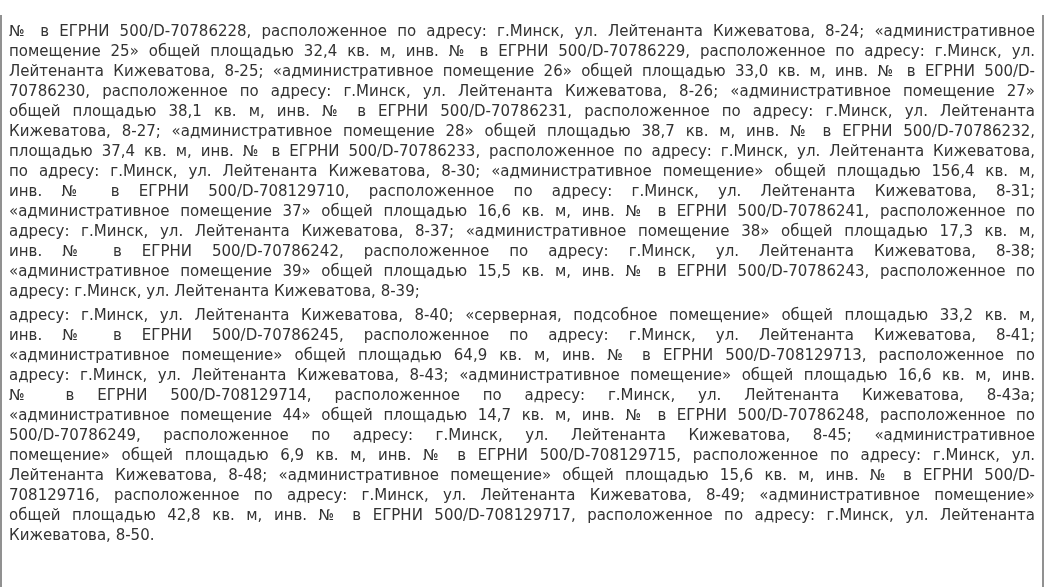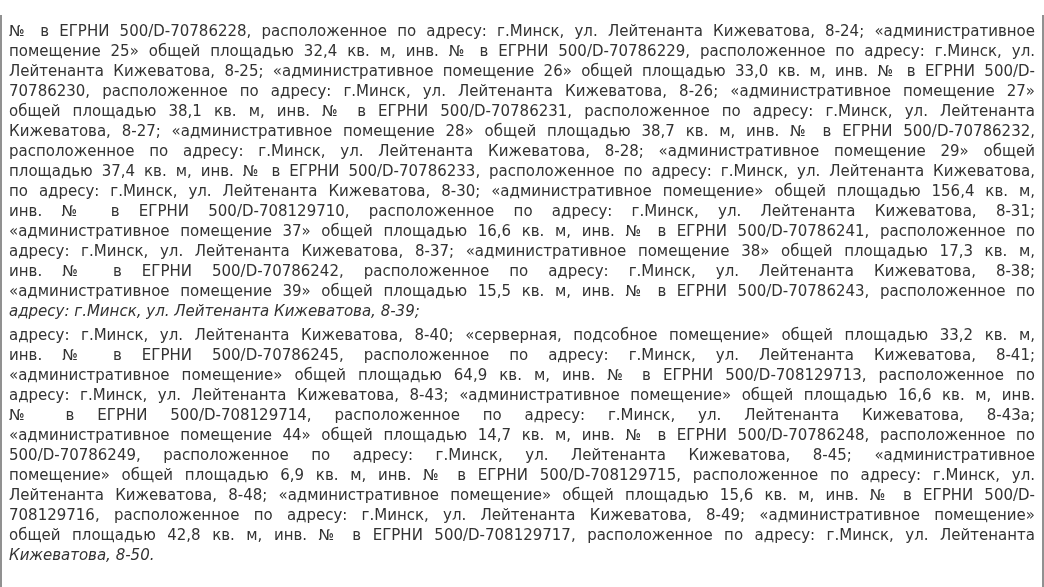--- a/index.html
+++ b/index.html
@@ -34,36 +34,34 @@
   .line {
     height: 20px;
     overflow: hidden;
     text-align: justify;
     text-align-last: justify;
     white-space: normal;
     word-spacing: normal;
   }
   .line.line-last {
     text-align-last: left;
-    font-style: italic;
   }
 </style>
 </head>
 <body>
 
 <div class="doc">
   <div class="content" id="doc-content">
       <div class="para">
         <div class="line">№ в ЕГРНИ 500/D-70786228, расположенное по адресу: г.Минск, ул. Лейтенанта Кижеватова, 8-24; «административное</div>
         <div class="line">помещение 25» общей площадью 32,4 кв. м, инв. № в ЕГРНИ 500/D-70786229, расположенное по адресу: г.Минск, ул.</div>
         <div class="line">Лейтенанта Кижеватова, 8-25; «административное помещение 26» общей площадью 33,0 кв. м, инв. № в ЕГРНИ 500/D-</div>
         <div class="line">70786230, расположенное по адресу: г.Минск, ул. Лейтенанта Кижеватова, 8-26; «административное помещение 27»</div>
         <div class="line">общей площадью 38,1 кв. м, инв. № в ЕГРНИ 500/D-70786231, расположенное по адресу: г.Минск, ул. Лейтенанта</div>
         <div class="line">Кижеватова, 8-27; «административное помещение 28» общей площадью 38,7 кв. м, инв. № в ЕГРНИ 500/D-70786232,</div>
-        <div class="line">расположенное по адресу: г.Минск, ул. Лейтенанта Кижеватова, 8-28; «административное помещение 29» общей</div>
         <div class="line">площадью 37,4 кв. м, инв. № в ЕГРНИ 500/D-70786233, расположенное по адресу: г.Минск, ул. Лейтенанта Кижеватова,</div>
         <div class="line">по адресу: г.Минск, ул. Лейтенанта Кижеватова, 8-30; «административное помещение» общей площадью 156,4 кв. м,</div>
         <div class="line">инв. № в ЕГРНИ 500/D-708129710, расположенное по адресу: г.Минск, ул. Лейтенанта Кижеватова, 8-31;</div>
         <div class="line">«административное помещение 37» общей площадью 16,6 кв. м, инв. № в ЕГРНИ 500/D-70786241, расположенное по</div>
         <div class="line">адресу: г.Минск, ул. Лейтенанта Кижеватова, 8-37; «административное помещение 38» общей площадью 17,3 кв. м,</div>
         <div class="line">инв. № в ЕГРНИ 500/D-70786242, расположенное по адресу: г.Минск, ул. Лейтенанта Кижеватова, 8-38;</div>
         <div class="line">«административное помещение 39» общей площадью 15,5 кв. м, инв. № в ЕГРНИ 500/D-70786243, расположенное по</div>
         <div class="line line-last">адресу: г.Минск, ул. Лейтенанта Кижеватова, 8-39;</div>
       </div>
       <div class="para">

